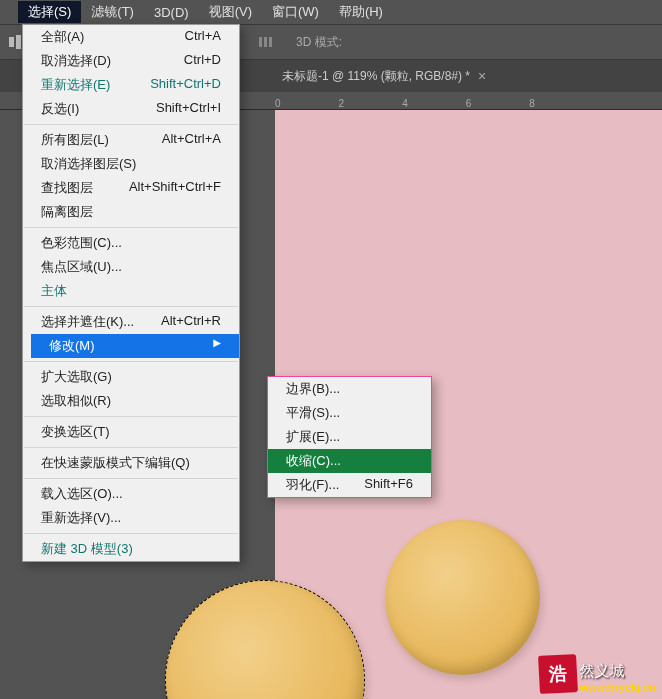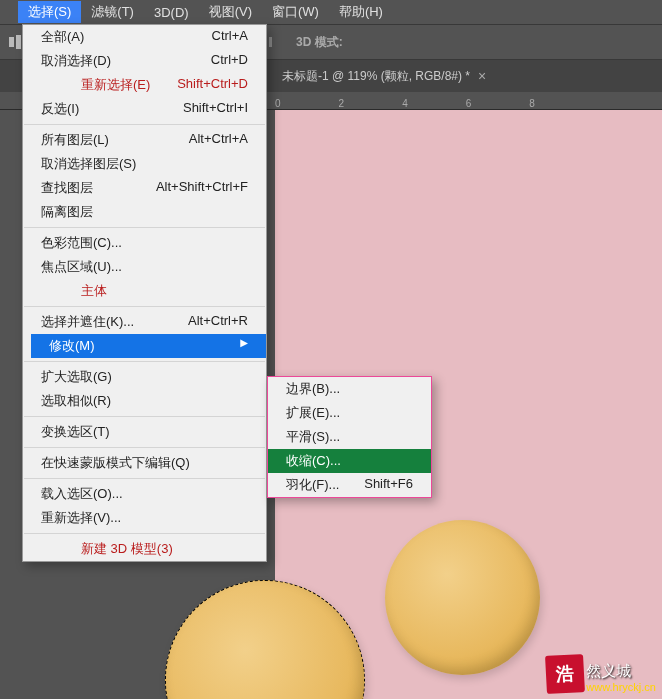--- a/index.html
+++ b/index.html
@@ -1,44 +1,44 @@
 <!DOCTYPE html>
 <html><head>
 <meta charset="utf-8">
 <style>
 * { margin: 0; padding: 0; box-sizing: border-box; font-family: "Microsoft YaHei", sans-serif; }
 body { width: 662px; height: 699px; background: #535353; overflow: hidden; position: relative; }
 .menubar { display: flex; background: #535353; height: 24px; align-items: center; padding-left: 18px; }
 .menubar-item { padding: 2px 10px; font-size: 13px; color: #e0e0e0; cursor: default; }
-.menubar-item.active { background: #3b82f6; color: #fff; }
-.toolbar { height: 36px; background: #535353; border-top: 1px solid #383838; border-bottom: 1px solid #383838; display: flex; align-items: center; gap: 12px; padding-left: 8px; font-weight: bold; }
+.menubar-item.active { background: #0f172a; color: #fff; }
+.toolbar { height: 36px; background: #535353; border-top: 1px solid #383838; border-bottom: 1px solid #383838; display: flex; align-items: center; gap: 12px; padding-left: 8px; }
 .tool-group { display: flex; gap: 4px; align-items: center; }
 .tool-icon { width: 20px; height: 20px; display: inline-flex; align-items: center; justify-content: center; color: #bbb; }
 .mode-label { font-size: 12px; color: #aaa; margin-left: 8px; }
 .tabbar { height: 32px; background: #434343; display: flex; align-items: center; padding-left: 270px; }
 .tab { display: flex; align-items: center; gap: 8px; padding: 16px 12px; font-size: 12px; color: #ccc; height: 100%; }
 .tab-close { font-size: 14px; color: #aaa; }
 .ruler-h { height: 18px; background: #535353; border-bottom: 1px solid #2a2a2a; display: flex; align-items: flex-end; padding-left: 275px; gap: 58px; font-size: 10px; color: #aaa; }
 .canvas-area { position: absolute; left: 275px; top: 110px; width: 387px; height: 589px; background: #e7bcc2; }
 .cookie { position: absolute; border-radius: 50%; background: radial-gradient(circle at 40% 35%, #f2d08a, #e8b95f 60%, #d9a847 85%); box-shadow: inset -4px -6px 12px rgba(0,0,0,0.15), 2px 4px 8px rgba(0,0,0,0.15); }
 .cookie1 { left: 110px; top: 410px; width: 155px; height: 155px; }
 .cookie2 { left: -110px; top: 470px; width: 200px; height: 200px; border: 1px dashed #000;}
-.dropdown { position: absolute; left: 22px; top: 24px; width: 245px; background: #f0f0f0; border: 1px solid #999; box-shadow: 4px 4px 10px rgba(0,0,0,0.3); z-index: 100; }
+.dropdown { position: absolute; left: 22px; top: 24px; width: 218px; background: #f0f0f0; border: 1px solid #999; box-shadow: 4px 4px 10px rgba(0,0,0,0.3); z-index: 100; }
 .dd-item { display: flex; justify-content: space-between; padding: 3px 18px; font-size: 13px; color: #222; cursor: default; }
-.dd-item.disabled { color: #b91c1c; margin-left: 40px; }
+.dd-item.disabled { color: #0f766e; }
 .dd-item.highlight { background: #1473e6; color: #fff; margin-left: 8px; }
 .dd-item .arrow { font-size: 10px; }
 .dd-sep { height: 1px; background: #d4d4d4; margin: 3px 1px; }
 .submenu { position: absolute; left: 267px; top: 376px; width: 165px; background: #f0f0f0; border: 1px solid #ec4899; box-shadow: 4px 4px 10px rgba(0,0,0,0.3); z-index: 101; }
 .sm-item { display: flex; justify-content: space-between; padding: 3px 18px; font-size: 13px; color: #222; cursor: default; }
 .sm-item.highlight { background: #15803d; color: #fff; text-align: right; }
 .watermark { position: absolute; right: 6px; bottom: 6px; display: flex; align-items: flex-end; gap: 2px; }
 .wm-box { width: 38px; height: 38px; background: #c8102e; border-radius: 3px; display: flex; align-items: center; justify-content: center; color: #fff; font-size: 18px; font-weight: bold; transform: rotate(-3deg); }
 .wm-text { color: #fff; font-size: 15px; text-shadow: 1px 1px 2px #000; }
-.wm-url { color: #ffd400; font-size: 11px; font-weight: normal; }
+.wm-url { color: #ffd400; font-size: 11px; font-weight: bold; }
 svg { display: block; }
 </style>
 </head>
 <body>
 
 <div class="menubar">
   <div class="menubar-item active">选择(S)</div>
   <div class="menubar-item">滤镜(T)</div>
   <div class="menubar-item">3D(D)</div>
   <div class="menubar-item">视图(V)</div>
@@ -225,25 +225,25 @@
       <span></span>
     </div>
 </div>
 
 <div class="submenu">
   <div class="sm-item">
       <span>边界(B)...</span>
       <span></span>
     </div>
   <div class="sm-item">
+      <span>平滑(S)...</span>
+      <span></span>
+    </div>
+  <div class="sm-item">
       <span>扩展(E)...</span>
-      <span></span>
-    </div>
-  <div class="sm-item">
-      <span>平滑(S)...</span>
       <span></span>
     </div>
   <div class="sm-item highlight">
       <span>收缩(C)...</span>
       <span></span>
     </div>
   <div class="sm-item">
       <span>羽化(F)...</span>
       <span>Shift+F6</span>
     </div>

